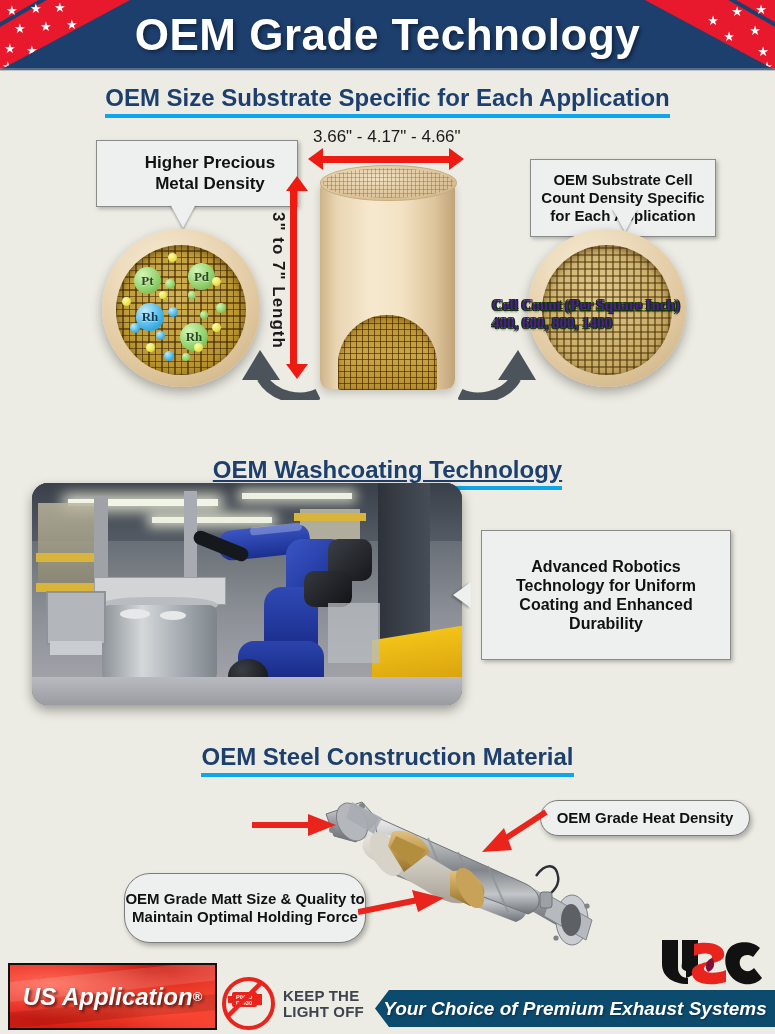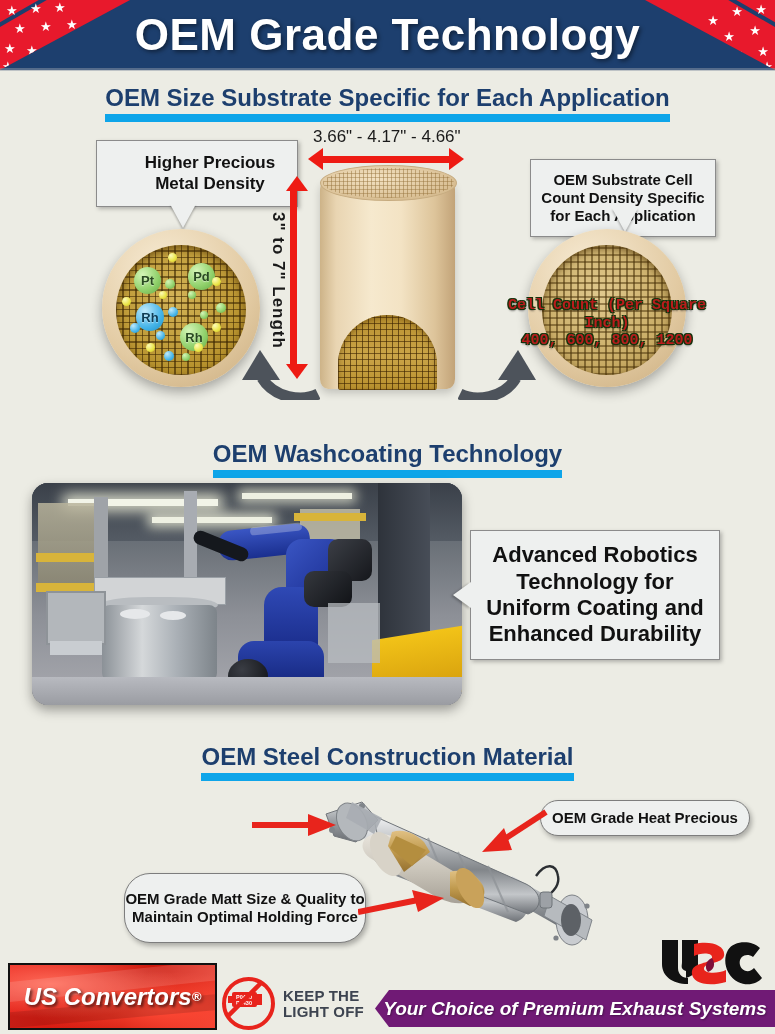--- a/index.html
+++ b/index.html
@@ -25,21 +25,21 @@
   .flag-r .flag-stripe{width:190px;height:4px;right:-30px;top:40px;
         transform:rotate(30deg);transform-origin:right center;}
   .star{position:absolute;color:#fff;font-size:13px;line-height:1;}
   .hdr-bottom{position:absolute;left:0;top:68px;width:775px;height:3px;
               background:#8f99a8;opacity:.5;z-index:6;}
 
   
   .sec-title{position:absolute;width:775px;text-align:center;
              color:#1d3f6e;font-size:24px;font-weight:bold;
              font-family:"Liberation Sans",sans-serif;}
-  .sec-title span{border-bottom:8px solid #0ea5e9;padding-bottom:3px;text-align:right;}
+  .sec-title span{border-bottom:4px solid #0ea5e9;padding-bottom:3px;text-align:right;}
 
   
   .callout{position:absolute;background:#eef0ef;border:1px solid #8b8b8b;
            box-shadow:2px 2px 4px rgba(0,0,0,.25);
            display:flex;align-items:center;justify-content:center;
            text-align:center;font-weight:bold;color:#111;
            font-family:"Liberation Sans",sans-serif;line-height:1.2;padding-left:26px;}
   .tail-down{position:absolute;width:0;height:0;border-left:13px solid transparent;
              border-right:13px solid transparent;border-top:24px solid #eef0ef;
              filter:drop-shadow(0 2px 1px rgba(0,0,0,.3));}
@@ -72,40 +72,40 @@
     box-shadow:inset 0 2px 6px rgba(80,50,0,.5);}
   .cyl-cut-mesh{position:absolute;inset:0;
     background-image:repeating-linear-gradient(90deg,rgba(60,35,0,.65) 0 1.5px,transparent 1.5px 6px),
                      repeating-linear-gradient(0deg,rgba(60,35,0,.6) 0 1.5px,transparent 1.5px 6px);}
 
   
   .disc{position:absolute;border-radius:50%;
     background:radial-gradient(circle at 38% 26%,#f7ebd4,#e2caa2 60%,#c9ab7c 100%);
     box-shadow:0 5px 12px rgba(0,0,0,.3);overflow:hidden;}
   .disc-inner{position:absolute;border-radius:50%;overflow:hidden;
-    box-shadow:inset 0 3px 9px rgba(70,45,5,.65);}
+    box-shadow:inset 0 3px 9px rgba(70,45,5,.65);font-family:Liberation Serif, serif;}
   .mesh-fine{background-image:
       repeating-linear-gradient(90deg,rgba(62,40,2,.62) 0 1.4px,transparent 1.4px 6.5px),
       repeating-linear-gradient(0deg,rgba(62,40,2,.58) 0 1.4px,transparent 1.4px 6.5px),
       radial-gradient(circle at 45% 40%,#d3b357,#b7922d 70%,#9d7c23);}
   .mesh-gold{background-image:
       repeating-linear-gradient(90deg,rgba(75,52,10,.55) 0 1.6px,transparent 1.6px 7px),
       repeating-linear-gradient(0deg,rgba(75,52,10,.5) 0 1.6px,transparent 1.6px 7px),
       radial-gradient(circle at 45% 38%,#e0c98e,#c8ab64 65%,#ab8d48);}
 
   .part{position:absolute;border-radius:50%;}
   .part.lbl{display:flex;align-items:center;justify-content:center;
      font-weight:bold;font-size:13px;color:#2a4a22;text-shadow:0 1px 1px rgba(255,255,255,.5);}
   .pg{background:radial-gradient(circle at 32% 28%,#d4f5b6,#8fd06a 60%,#65a845);}
   .pb{background:radial-gradient(circle at 32% 28%,#bfe9fb,#45b4e8 60%,#1d8ec4);}
   .py{background:radial-gradient(circle at 32% 28%,#fdfbb8,#eae446 60%,#c9c024);}
 
-  .cell-count{position:absolute;width:230px;text-align:center;
-     color:#b91c1c;font-weight:bold;line-height:1.18;
-     font-family:Liberation Mono, monospace;
+  .cell-count{position:absolute;width:230px;
+     color:#4c1d95;font-weight:bold;line-height:1.18;
+     font-family:Liberation Serif, serif;
      text-shadow:-1.3px -1.3px 0 #14320c,1.3px -1.3px 0 #14320c,
                  -1.3px 1.3px 0 #14320c,1.3px 1.3px 0 #14320c,0 2px 2px rgba(0,0,0,.5);}
 
   
   .dim-h{position:absolute;height:7px;background:#ee1b13;border-radius:1px;}
   .dim-v{position:absolute;width:7px;background:#ee1b13;border-radius:1px;}
   .ah{position:absolute;width:0;height:0;border-top:11px solid transparent;
       border-bottom:11px solid transparent;}
   .av{position:absolute;width:0;height:0;border-left:11px solid transparent;
       border-right:11px solid transparent;}
@@ -130,21 +130,21 @@
   .usc-txt{position:absolute;inset:0;display:flex;align-items:center;
      justify-content:center;color:#fff;font-style:italic;font-weight:bold;
      font-size:24px;text-shadow:2px 2px 3px rgba(0,0,0,.6);
      font-family:"Liberation Sans",sans-serif;z-index:3;}
   .keep{position:absolute;left:222px;top:977px;display:flex;align-items:center;gap:8px;}
   .keep-txt{color:#3d4450;font-weight:bold;font-size:15px;line-height:1.03;
      font-family:"Liberation Sans",sans-serif;letter-spacing:.2px;}
   .no-sym{position:relative;width:45px;height:45px;border-radius:50%;
      border:4px solid #e8241c;}
   .banner{position:absolute;left:375px;top:990px;width:400px;height:37px;
-     background:#701a75;clip-path:polygon(14px 0,100% 0,100% 100%,14px 100%,0 50%);
+     background:#0c4a6e;clip-path:polygon(14px 0,100% 0,100% 100%,14px 100%,0 50%);
      display:flex;align-items:center;justify-content:center;}
   .banner-txt{color:#fff;font-style:italic;font-weight:bold;font-size:19px;
      font-family:"Liberation Sans",sans-serif;text-shadow:1px 1px 2px rgba(0,0,0,.35);}
   .logo{position:absolute;left:660px;top:938px;width:104px;height:48px;}
 </style>
 </head>
 <body>
 
 <div id="page">
 
@@ -244,33 +244,33 @@
       <div class="part py" style="left:78px;top:98px;width:9px;height:9px;"></div>
       <div class="part pg" style="left:66px;top:108px;width:8px;height:8px;"></div>
     </div>
   </div>
 
   <div class="disc" style="left:528px;top:229px;width:158px;height:158px;">
     <div class="disc-inner mesh-gold" style="left:14px;top:16px;width:130px;height:130px;"></div>
   </div>
   <div class="cell-count" style="left:492px;top:297px;font-size:15px;">
     <div>Cell Count (Per Square Inch)</div>
-    <div>400, 600, 800, 1200</div>
+    <div>400, 600, 800, 1400</div>
   </div>
 
   <svg style="position:absolute;left:240px;top:322px;width:80px;height:78px;" viewBox="0 0 80 78">
     <path d="M78 72 C62 80 34 76 22 56" stroke="#4d535b" stroke-width="11" fill="none" stroke-linecap="butt"></path>
     <path d="M20 28 L40 58 L2 58 Z" fill="#4d535b"></path>
   </svg>
   <svg style="position:absolute;left:458px;top:322px;width:80px;height:78px;" viewBox="0 0 80 78">
     <path d="M2 72 C18 80 46 76 58 56" stroke="#4d535b" stroke-width="11" fill="none" stroke-linecap="butt"></path>
     <path d="M60 28 L78 58 L40 58 Z" fill="#4d535b"></path>
   </svg>
 
-  <div class="sec-title" style="top:440px;">
+  <div class="sec-title" style="top:456px;text-decoration:underline;">
     <span>OEM Washcoating Technology</span>
   </div>
 
   <div class="photo">
 
     <div class="pf" style="inset:0;background:linear-gradient(180deg,#4e5660 0%,#6d737a 30%,#8d9097 60%,#a9aab0 100%);"></div>
     <div class="pf" style="left:0;top:0;width:430px;height:58px;background:linear-gradient(180deg,#3a4049,#545b64);"></div>
     <div class="pf" style="left:36px;top:16px;width:150px;height:7px;background:#f2f4e8;box-shadow:0 0 14px 5px rgba(255,255,230,.8);"></div>
     <div class="pf" style="left:120px;top:34px;width:120px;height:6px;background:#eef0e2;box-shadow:0 0 12px 4px rgba(255,255,230,.75);"></div>
     <div class="pf" style="left:210px;top:10px;width:110px;height:6px;background:#eef0e2;box-shadow:0 0 12px 4px rgba(255,255,230,.7);"></div>
@@ -299,21 +299,21 @@
     <div class="pf" style="left:196px;top:176px;width:40px;height:34px;border-radius:50%;background:radial-gradient(circle at 35% 32%,#3a3d44,#0e1013);"></div>
     <div class="pf" style="left:218px;top:42px;width:52px;height:8px;background:#cfd5e8;opacity:.35;border-radius:4px;transform:rotate(-6deg);"></div>
     <div class="pf" style="left:160px;top:56px;width:58px;height:14px;border-radius:8px;background:#15181d;transform:rotate(22deg);"></div>
 
     <div class="pf" style="left:346px;top:0;width:52px;height:206px;background:linear-gradient(90deg,#2e333b,#474d57);"></div>
     <div class="pf" style="left:340px;top:150px;width:90px;height:66px;background:linear-gradient(180deg,#f2c318,#d39b0c);transform:skewY(-9deg);"></div>
     <div class="pf" style="left:296px;top:120px;width:52px;height:60px;background:#b8bcc0;opacity:.75;"></div>
     <div class="pf" style="left:0;top:194px;width:430px;height:28px;background:linear-gradient(180deg,#b8bac0,#9a9ca2);"></div>
   </div>
 
-  <div class="callout" style="left:470px;top:530px;width:250px;height:130px;font-size:22px;padding:0 8px;box-sizing:border-box;">
+  <div class="callout" style="left:481px;top:530px;width:250px;height:130px;font-size:16px;padding:0 8px;box-sizing:border-box;">
     <span>Advanced Robotics Technology for Uniform Coating and Enhanced Durability</span>
   </div>
   <div class="tail-left" style="left:453px;top:582px;"></div>
 
   <div class="sec-title" style="top:743px;">
     <span>OEM Steel Construction Material</span>
   </div>
 
   <svg class="conv" viewBox="0 0 315 175">
     <defs>
@@ -372,21 +372,21 @@
     <path d="M236 96 C246 82 256 84 258 96 C260 106 252 112 248 116" stroke="#2b2e32" stroke-width="2.4" fill="none"></path>
     <rect x="240" y="112" width="12" height="16" rx="3" fill="#9da1a6" stroke="#6f7479"></rect>
   </svg>
 
   <svg style="position:absolute;left:252px;top:812px;width:85px;height:26px;" viewBox="0 0 85 26">
     <line x1="0" y1="13" x2="60" y2="13" stroke="#e8241c" stroke-width="6"></line>
     <path d="M56 2 L84 13 L56 24 Z" fill="#e8241c"></path>
   </svg>
 
   <div class="pill" style="left:540px;top:800px;width:208px;height:34px;font-size:15px;">
-    <span>OEM Grade Heat Precious</span>
+    <span>OEM Grade Heat Density</span>
   </div>
   <svg style="position:absolute;left:478px;top:808px;width:70px;height:48px;" viewBox="0 0 70 48">
     <line x1="68" y1="4" x2="22" y2="34" stroke="#e8241c" stroke-width="6"></line>
     <path d="M26 20 L4 44 L34 42 Z" fill="#e8241c"></path>
   </svg>
 
   <div class="pill" style="left:124px;top:873px;width:240px;height:68px;font-size:15px;">
     <span>OEM Grade Matt Size &amp; Quality to Maintain Optimal Holding Force</span>
   </div>
   <svg style="position:absolute;left:358px;top:890px;width:88px;height:30px;" viewBox="0 0 88 30">
@@ -407,21 +407,21 @@
   <div class="usc-box">
     <div style="position:absolute;inset:0;background:
         radial-gradient(ellipse at 20% 30%,#ff6a58,transparent 55%),
         radial-gradient(ellipse at 75% 70%,#ff4a36,transparent 60%),
         linear-gradient(115deg,#e8241c,#c91408 60%,#f04232);"></div>
     <div style="position:absolute;left:-10px;top:6px;width:230px;height:20px;
         background:rgba(255,255,255,.13);transform:skewY(-6deg);"></div>
     <div style="position:absolute;left:-10px;top:38px;width:230px;height:16px;
         background:rgba(0,0,0,.12);transform:skewY(-5deg);"></div>
     <div class="usc-txt">
-      <span>US Convertors</span>
+      <span>US Application</span>
         <span style="font-size:13px;vertical-align:super;">®</span>
     </div>
   </div>
 
   <div class="keep">
     <div class="no-sym">
       <svg viewBox="0 0 45 45" style="position:absolute;left:-4px;top:-4px;width:45px;height:45px;">
         <rect x="10" y="15" width="25" height="15" rx="2" fill="#e8241c"></rect>
         <rect x="6" y="19" width="5" height="7" fill="#e8241c"></rect>
         <rect x="34" y="17" width="6" height="11" fill="#e8241c"></rect>

